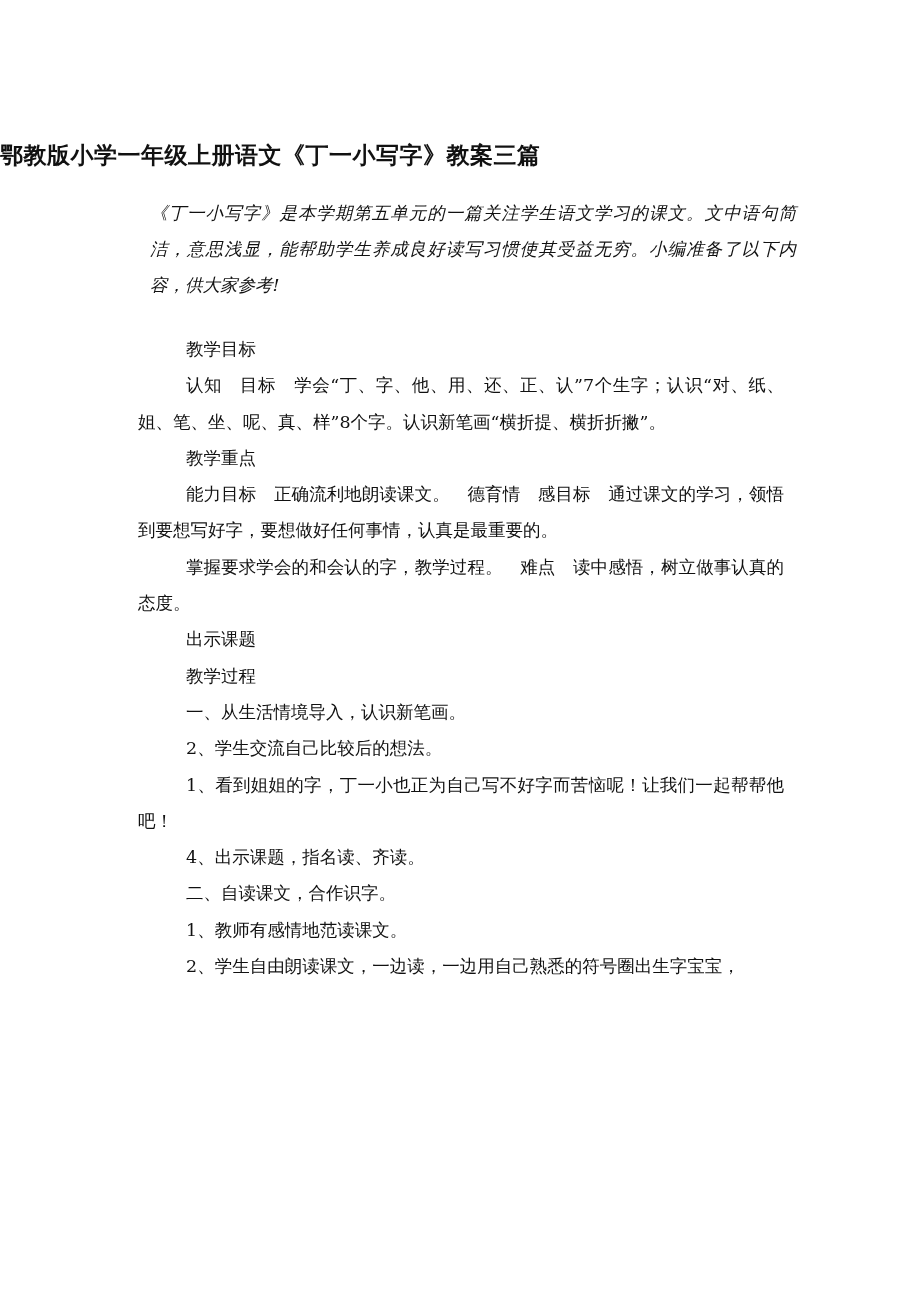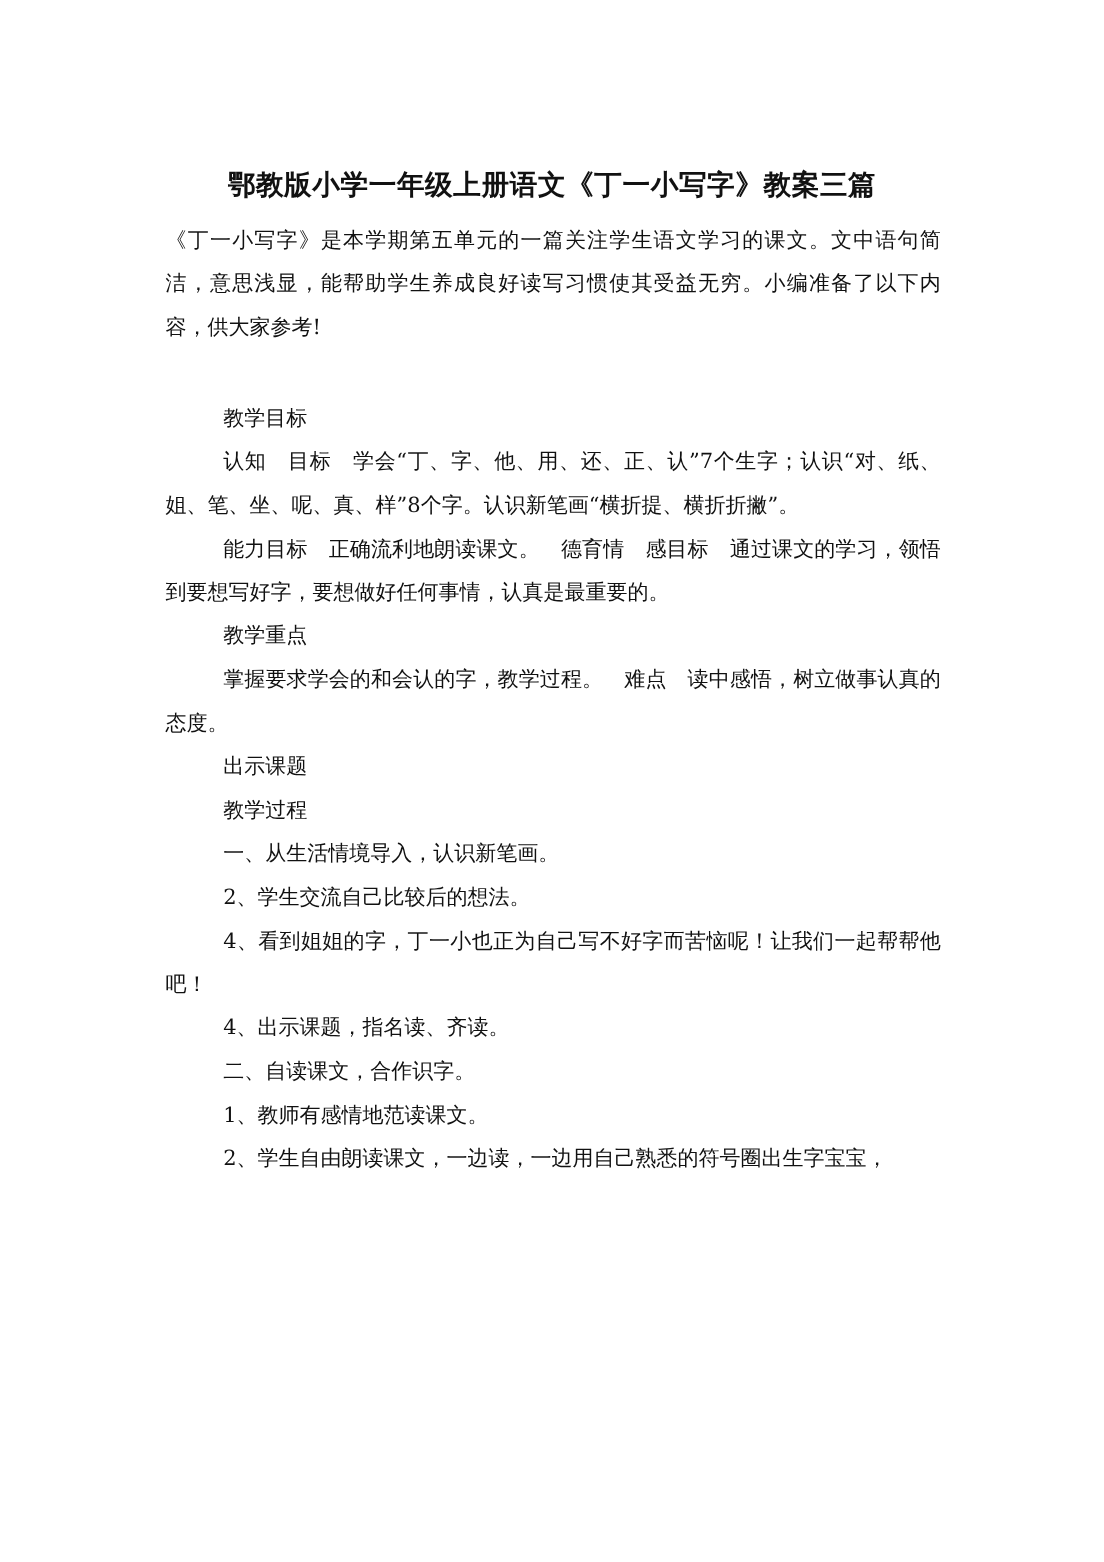--- a/index.html
+++ b/index.html
@@ -19,37 +19,37 @@
     position: absolute;
     left: 138px;
     top: 0;
     width: 646px;
   }
   .title {
     position: absolute;
     left: -138px;
     width: 920px;
     top: 138px;
-    text-align: center;
     font-family: "DejaVu Sans", "Liberation Sans", sans-serif;
     font-weight: bold;
     font-size: 23px;
     letter-spacing: 0.5px;
     line-height: 34px;
     margin: 0;
   }
   .intro {
     position: absolute;
     top: 183px;
     left: 0;
     width: 646px;
     font-size: 17.5px;
     line-height: 36px;
-    margin: 0;
+    margin: 12px;
     text-align: justify;
+    font-style: italic;
   }
   .body {
     position: absolute;
     top: 331px;
     left: 0;
     width: 646px;
     font-size: 17.5px;
     line-height: 36.3px;
   }
   .p {
@@ -63,26 +63,26 @@
 <body>
 
 <div class="page">
   <h1 class="title">鄂教版小学一年级上册语文《丁一小写字》教案三篇</h1>
 
   <p class="intro">《丁一小写字》是本学期第五单元的一篇关注学生语文学习的课文。文中语句简洁，意思浅显，能帮助学生养成良好读写习惯使其受益无穷。小编准备了以下内容，供大家参考!</p>
 
   <div class="body">
     <p class="p indent">教学目标</p>
     <p class="p indent">认知　目标　学会“丁、字、他、用、还、正、认”7个生字；认识“对、纸、姐、笔、坐、呢、真、样”8个字。认识新笔画“横折提、横折折撇”。</p>
+    <p class="p indent">教学重点</p>
     <p class="p indent">能力目标　正确流利地朗读课文。　德育情　感目标　通过课文的学习，领悟到要想写好字，要想做好任何事情，认真是最重要的。</p>
-    <p class="p indent">教学重点</p>
     <p class="p indent">掌握要求学会的和会认的字，教学过程。　难点　读中感悟，树立做事认真的态度。</p>
     <p class="p indent">出示课题</p>
     <p class="p indent">教学过程</p>
     <p class="p indent">一、从生活情境导入，认识新笔画。</p>
     <p class="p indent">2、学生交流自己比较后的想法。</p>
-    <p class="p indent">4、看到姐姐的字，丁一小也正为自己写不好字而苦恼呢！让我们一起帮帮他吧！</p>
+    <p class="p indent">1、看到姐姐的字，丁一小也正为自己写不好字而苦恼呢！让我们一起帮帮他吧！</p>
     <p class="p indent">4、出示课题，指名读、齐读。</p>
     <p class="p indent">二、自读课文，合作识字。</p>
     <p class="p indent">1、教师有感情地范读课文。</p>
     <p class="p indent">2、学生自由朗读课文，一边读，一边用自己熟悉的符号圈出生字宝宝，</p>
   </div>
 </div>
 
 </body></html>

